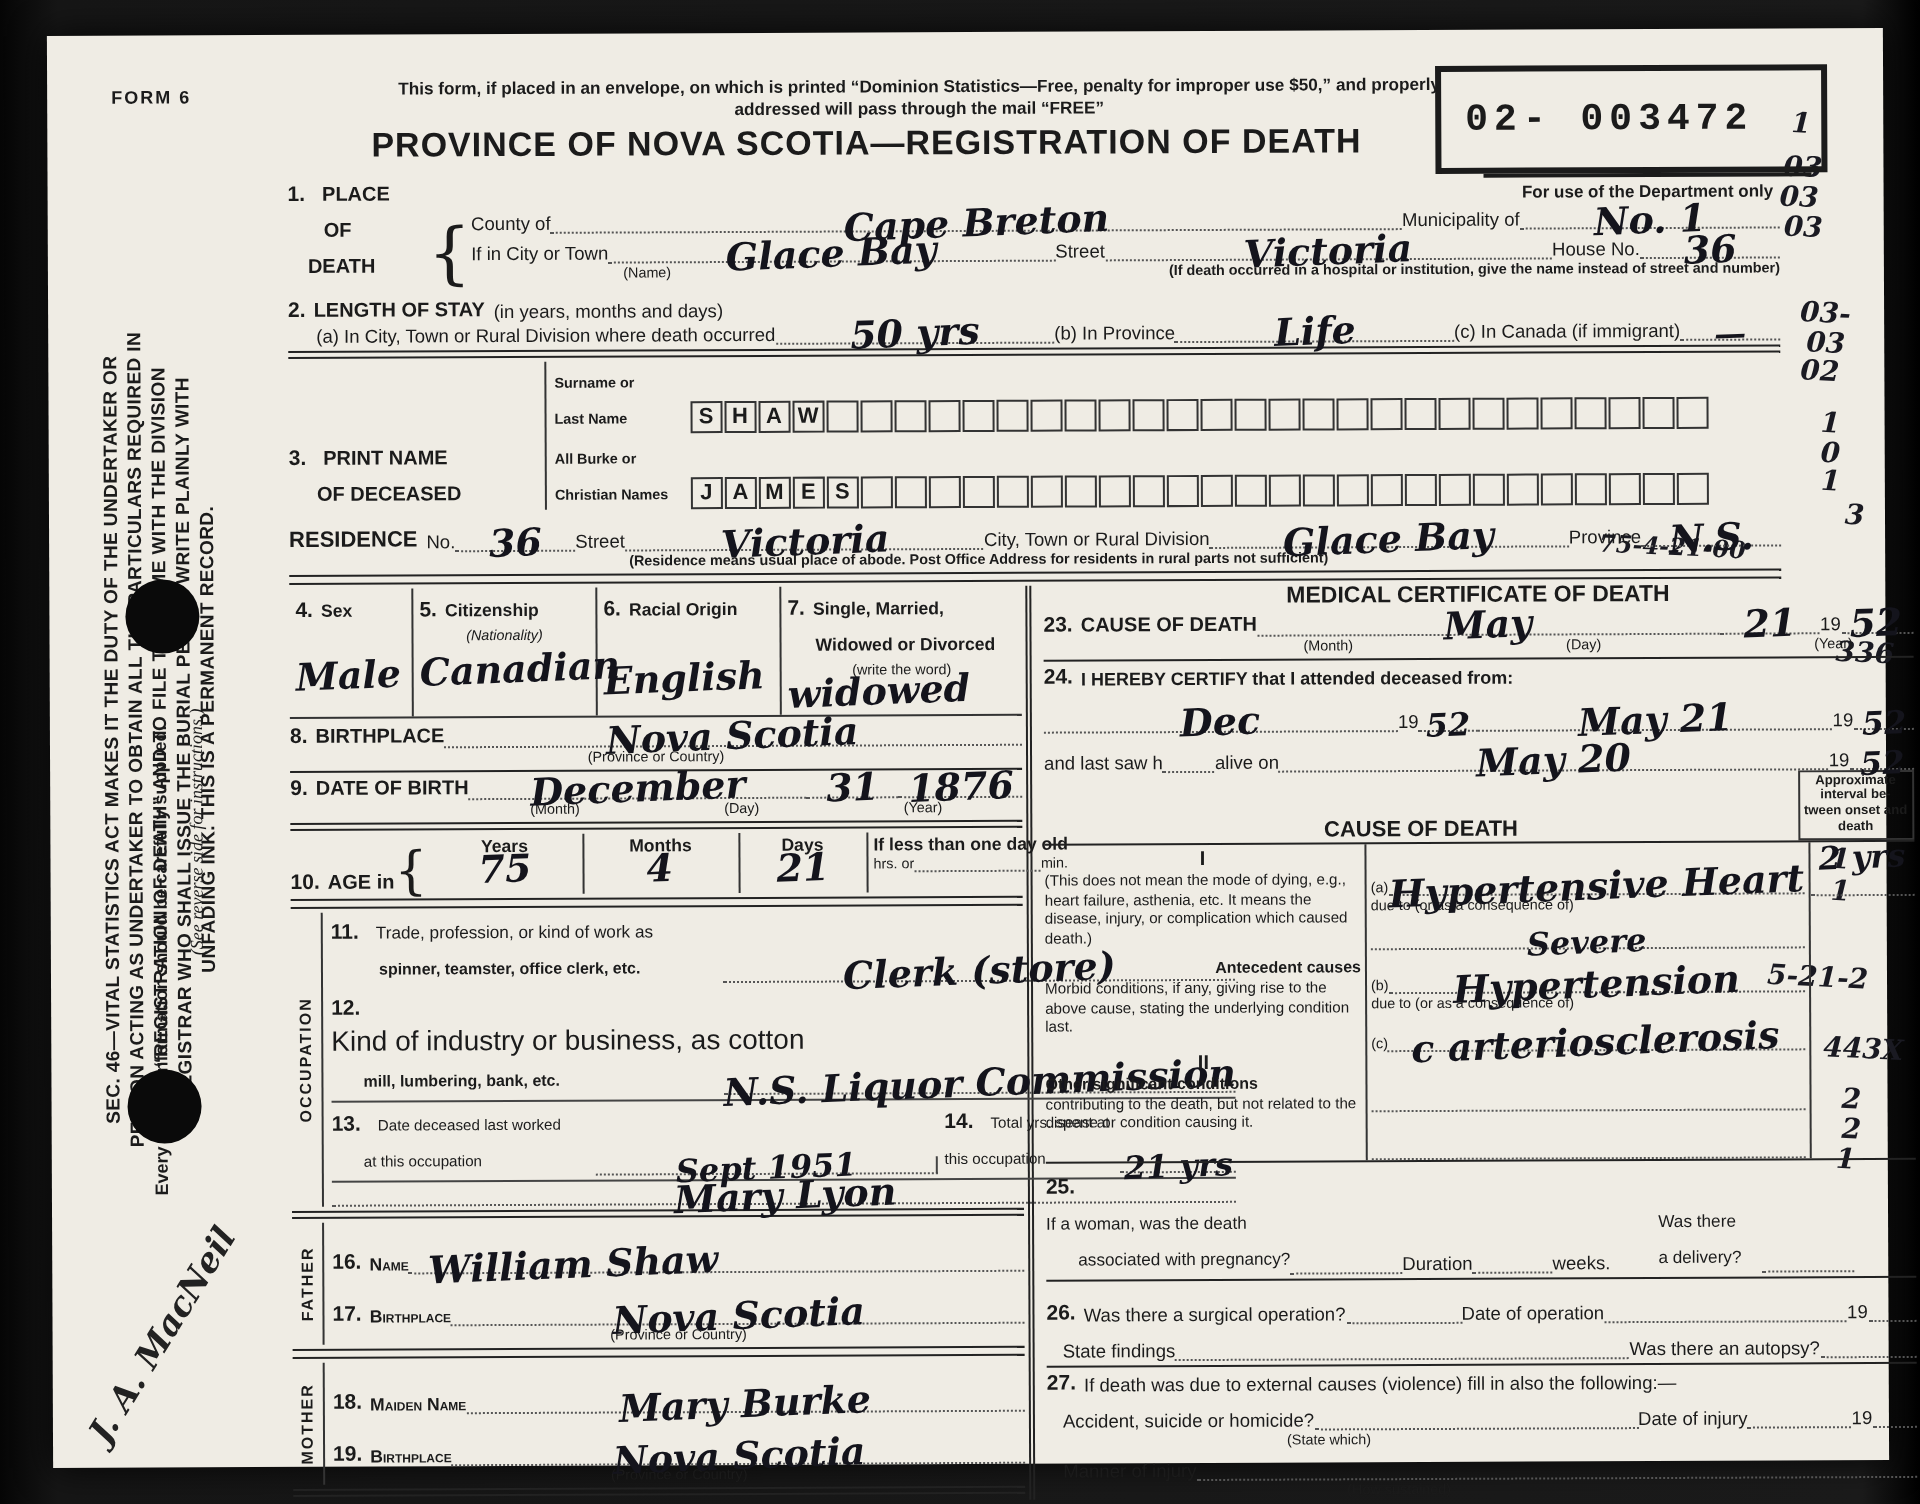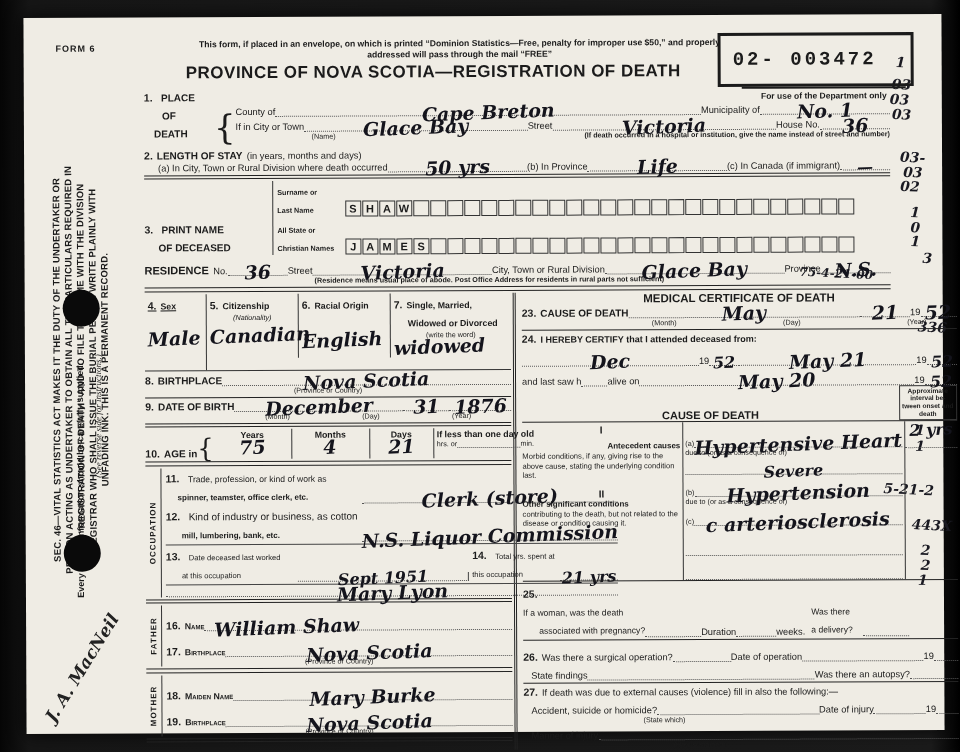--- a/index.html
+++ b/index.html
@@ -218,21 +218,21 @@
                 <span></span>
                 <span></span>
                 <span></span>
                 <span></span>
                 <span></span>
                 <span></span>
               </div>
         </div>
         <div class="r">
           <div style="width:64px;">
-            <span class="sub">All State or</span><br>
+            <span class="sub">All Burke or</span><br>
             <span class="sub">Christian Names</span>
           </div>
           <div class="boxes">
                 <span>J</span>
                 <span>A</span>
                 <span>M</span>
                 <span>E</span>
                 <span>S</span>
                 <span></span>
                 <span></span>
@@ -284,21 +284,21 @@
           </span>
     </div>
     <div class="sub" style="margin-left:170px;">(Residence means usual place of abode.  Post Office Address for residents in rural parts not sufficient)</div>
     <div class="hr2"></div>
 
     <div class="twocol">
 
       <div class="colL">
 
         <div class="cellhead" style="border-bottom:1px solid #333;">
-          <div class="cell" style="width:62px;height:76px;text-decoration:underline;">
+          <div class="cell" style="width:62px;height:64px;">
             <span class="num">4.</span><span class="lbl-sm">Sex</span>
             <div style="margin-top:18px;"><span class="hw hw-lg">Male</span></div>
           </div>
           <div class="cell" style="width:92px;height:64px;">
             <span class="num">5.</span><span class="lbl-sm">Citizenship</span>
             <div class="subp" style="text-align:center;font-style:italic;">(Nationality)</div>
             <div style="margin-top:6px;"><span class="hw hw-lg">Canadian</span></div>
           </div>
           <div class="cell" style="width:92px;height:64px;">
             <span class="num">6.</span><span class="lbl-sm">Racial Origin</span>
@@ -373,30 +373,30 @@
 
         <div class="sideblock">
           <div class="sidelabel">
                 <div>OCCUPATION</div>
               </div>
           <div class="sidebody">
             <div class="r">
               <div style="width:196px;">
                 <span class="num">11.</span>
                 <span class="plain" style="font-size:8.6px;">Trade, profession, or kind of work as</span><br>
-                <span class="tinyb" style="margin-left:12px;">spinner, teamster, office clerk, etc.</span>
+                <span class="tinyb" style="margin-left:24px;">spinner, teamster, office clerk, etc.</span>
               </div>
               <span class="fill">
                     <span class="hw hw-lg overlap">Clerk  (store)</span>
                   </span>
             </div>
             <div class="r" style="margin-top:2px;">
               <div style="width:196px;">
                 <span class="num">12.</span>
-                <span class="plain" style="font-size:10px;">Kind of industry or business, as cotton</span><br>
+                <span class="plain" style="font-size:14px;">Kind of industry or business, as cotton</span><br>
                 <span class="tinyb" style="margin-left:16px;">mill, lumbering, bank, etc.</span>
               </div>
               <span class="fill">
                     <span class="hw hw-lg overlap">N.S. Liquor Commission</span>
                   </span>
             </div>
             <div class="r" style="margin-top:2px;border-top:1px solid #444;padding-top:1px;">
               <div style="width:132px;">
                 <span class="num">13.</span>
                 <span class="tiny">Date deceased last worked</span><br>
@@ -530,20 +530,21 @@
               </span>
         </div>
 
         <div class="r" style="justify-content:space-between;align-items:flex-end;">
           <span style="flex:1;text-align:center;font-weight:bold;font-size:11px;">CAUSE OF DEATH</span>
           <span class="int-head" style="width:54px;">Approximate interval be- tween onset and death</span>
         </div>
         <div class="causebox">
           <div class="cause-left">
             <div style="text-align:center;font-weight:bold;font-size:10px;">I</div>
+            <div class="tiny">(This does not mean the mode of dying, e.g., heart failure, asthenia, etc.  It means the disease, injury, or complication which caused death.)</div>
             <div class="tinyb" style="margin-top:6px;text-align:right;">Antecedent causes</div>
             <div class="tiny">Morbid conditions, if any, giving rise to the above cause, stating the underlying condition last.</div>
             <div style="text-align:center;font-weight:bold;font-size:10px;margin-top:8px;">II</div>
             <div class="tinyb">Other significant conditions</div>
             <div class="tiny">contributing to the death, but not related to the disease or condition causing it.</div>
           </div>
           <div class="cause-mid">
             <div class="r" style="height:26px;">
               <span class="subp">(a)</span>
               <span class="fill">
@@ -584,21 +585,21 @@
         <div class="r" style="margin-top:2px;">
           <div style="width:122px;">
             <span class="num">25.</span>
             <span class="plain" style="font-size:8.6px;">If a woman, was the death</span><br>
             <span class="plain" style="font-size:8.6px;margin-left:16px;">associated with pregnancy?</span>
           </div>
           <span class="fill" style="max-width:56px;"></span>
           <span class="plain">Duration</span>
           <span class="fill" style="max-width:40px;"></span>
           <span class="plain">weeks.</span>
-          <div style="width:52px;margin-left:6px;">
+          <div style="width:52px;margin-left:24px;">
             <span class="plain" style="font-size:8.6px;">Was there</span><br>
             <span class="plain" style="font-size:8.6px;">a delivery?</span>
           </div>
           <span class="fill" style="max-width:46px;"></span>
         </div>
         <div class="hr1"></div>
 
         <div class="r" style="height:20px;">
           <span class="num">26.</span>
           <span class="plain">Was there a surgical operation?</span>

